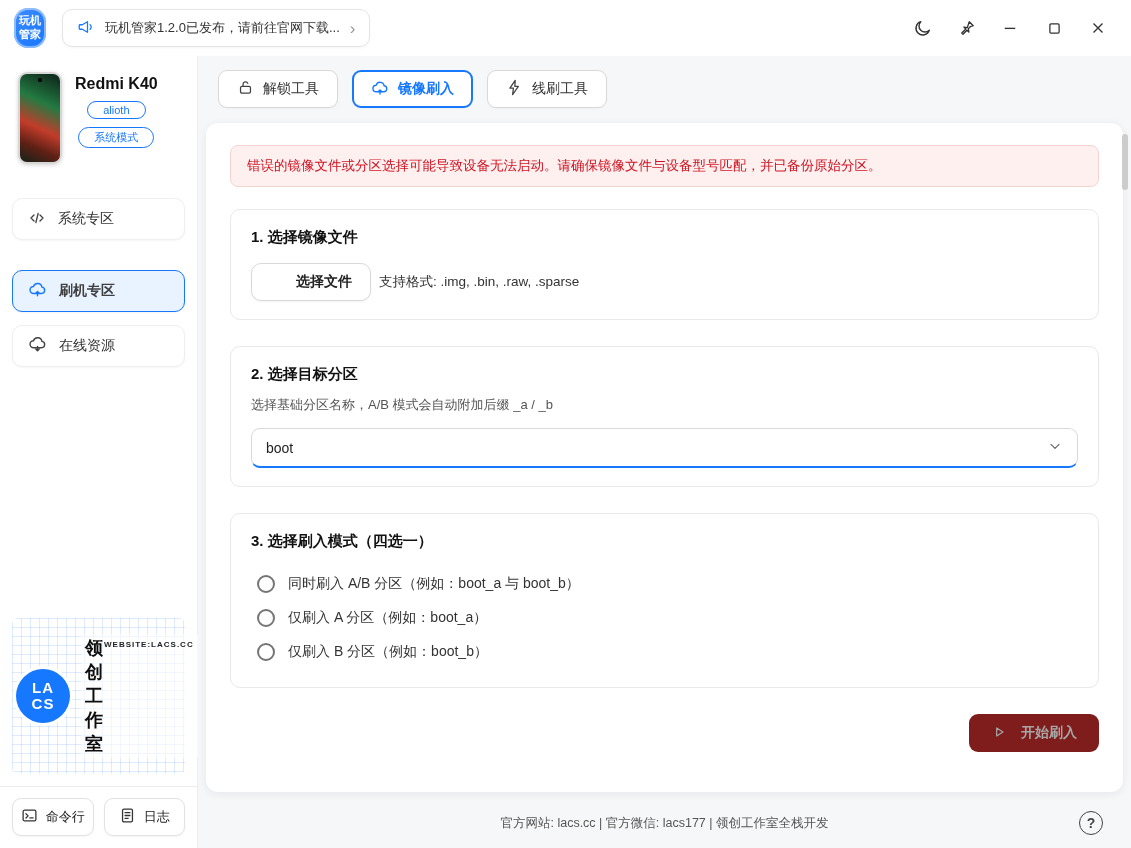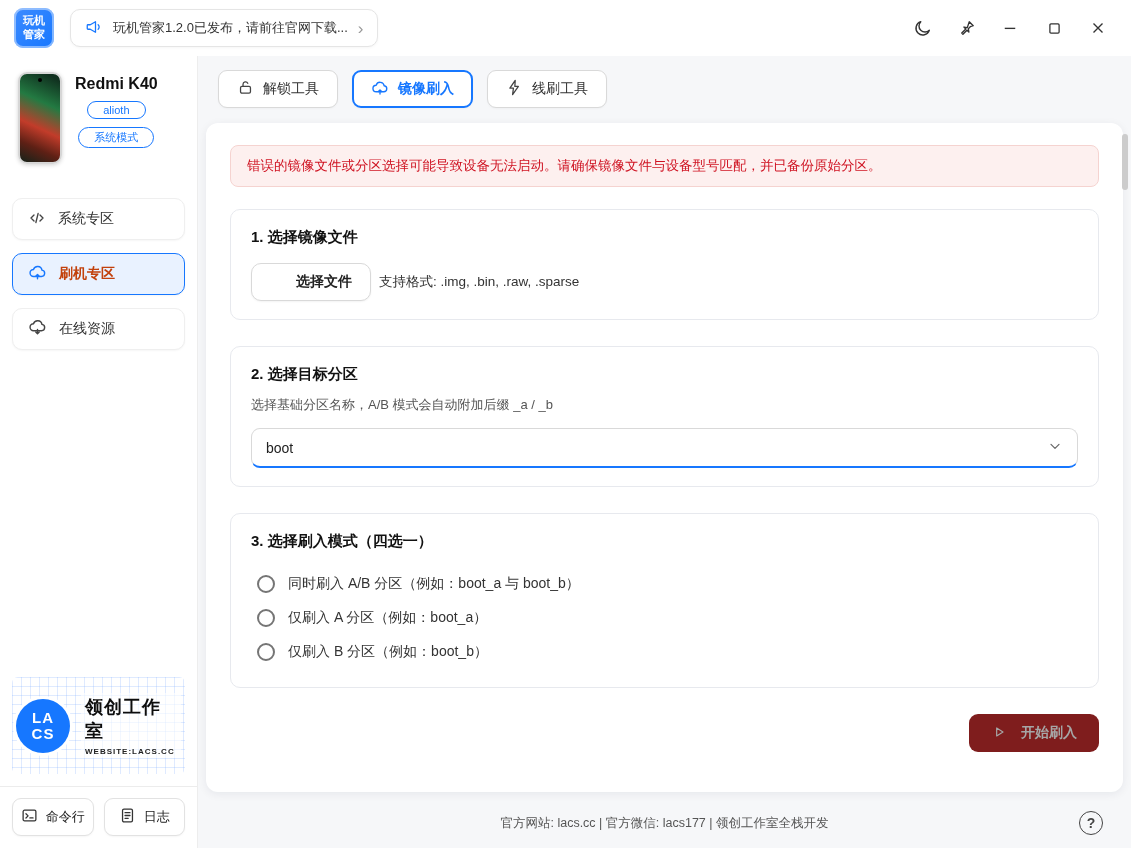--- a/index.html
+++ b/index.html
@@ -2,21 +2,21 @@
 <html><head>
 <meta charset="utf-8">
 <style>
   * { margin:0; padding:0; box-sizing:border-box; }
   html,body { width:1131px; height:848px; }
   body { font-family:"Liberation Sans","DejaVu Sans",sans-serif; background:#fff; overflow:hidden; }
   .window { width:1131px; height:848px; display:flex; flex-direction:column; background:#fff; }
 
   
   .titlebar { flex:0 0 56px; display:flex; align-items:center; gap:16px; padding:0 16px 0 14px; background:#fff; }
-  .logo { width:40px; height:40px; border-radius:9px; background:linear-gradient(135deg,#3d8bff,#1677ff);
+  .logo { width:32px; height:40px; border-radius:14px; background:linear-gradient(135deg,#3d8bff,#1677ff);
           color:#fff; font-size:11px; font-weight:bold; display:flex; flex-direction:column; align-items:center;
           justify-content:center; line-height:1.25; box-shadow:inset 0 0 0 2px rgba(255,255,255,.45); }
   .announcement { height:38px; border:1px solid #e5e5e5; border-radius:10px; display:flex; align-items:center;
           gap:10px; padding:0 14px; font-size:13px; color:#333; background:#fff; box-shadow:0 1px 3px rgba(0,0,0,.04); cursor:pointer; }
   .chev { color:#999; font-size:17px; line-height:1; }
   .win-controls { margin-left:auto; display:flex; align-items:center; gap:10px; }
   .wc-btn { width:34px; height:30px; display:flex; align-items:center; justify-content:center; border-radius:6px; cursor:pointer; }
   .wc-btn svg { stroke:#333; }
 
   
@@ -31,31 +31,31 @@
            box-shadow:0 1px 4px rgba(0,0,0,.18); flex:0 0 44px; }
   .phone::after { content:""; position:absolute; top:4px; left:50%; width:4px; height:4px; margin-left:-2px; background:#000; border-radius:50%; }
   .device-info { display:flex; flex-direction:column; align-items:center; gap:8px; padding-top:3px; }
   .device-name { font-size:16px; font-weight:bold; color:#111; }
   .badge { border:1px solid #1677ff; color:#1677ff; font-size:11px; padding:2px 15px; border-radius:11px; white-space:nowrap; }
 
   .nav { margin-top:34px; display:flex; flex-direction:column; gap:13px; }
   .nav-item { height:42px; border-radius:10px; display:flex; align-items:center; gap:12px; padding:0 15px;
               font-size:14px; color:#333; background:#fff; border:1px solid #efefef; box-shadow:0 1px 2px rgba(0,0,0,.04); cursor:pointer; }
   .nav-item svg { stroke:#444; }
-  .nav-item.active { background:#e9f2ff; border:1px solid #1677ff; font-weight:bold; color:#c2410c; }
+  .nav-item.active { background:#e9f2ff; border:1px solid #1677ff; font-weight:bold; color:#404040;margin-top:17px; }
   .nav-item.active svg { stroke:#1677ff; }
 
   .studio { margin-top:auto; position:relative; padding:16px 4px; display:flex; align-items:center; gap:11px;
             background-image:linear-gradient(rgba(140,180,255,.28) 1px, transparent 1px),
                              linear-gradient(90deg, rgba(140,180,255,.28) 1px, transparent 1px);
             background-size:9px 9px; border-radius:6px; }
   .lacs-circle { width:54px; height:54px; border-radius:50%; background:#1677ff; color:#fff; display:flex; flex-direction:column;
                  align-items:center; justify-content:center; font-weight:bold; font-size:15px; line-height:1.05;
                  letter-spacing:1px; flex:0 0 54px; box-shadow:0 0 0 3px #fff; }
-  .studio-text { display:flex; flex-direction:column; background:rgba(255,255,255,.6); padding:2px 4px; }
+  .studio-text { display:flex; flex-direction:row; background:rgba(255,255,255,.6); padding:2px 4px;text-align:center; }
   .studio-name { font-size:18px; font-weight:900; color:#0d0d0d; letter-spacing:1px; }
   .studio-site { font-size:8px; color:#222; letter-spacing:1px; margin-top:4px; font-weight:bold; }
 
   .side-divider { height:1px; background:#ececec; margin:12px -12px 11px; }
   .tools { display:flex; gap:10px; }
   .tool-btn { flex:1; height:38px; border:1px solid #e2e2e2; border-radius:9px; display:flex; align-items:center;
               justify-content:center; gap:8px; font-size:13px; color:#222; background:#fff;
               box-shadow:0 1px 2px rgba(0,0,0,.04); cursor:pointer; }
   .tool-btn svg { stroke:#333; }
 

